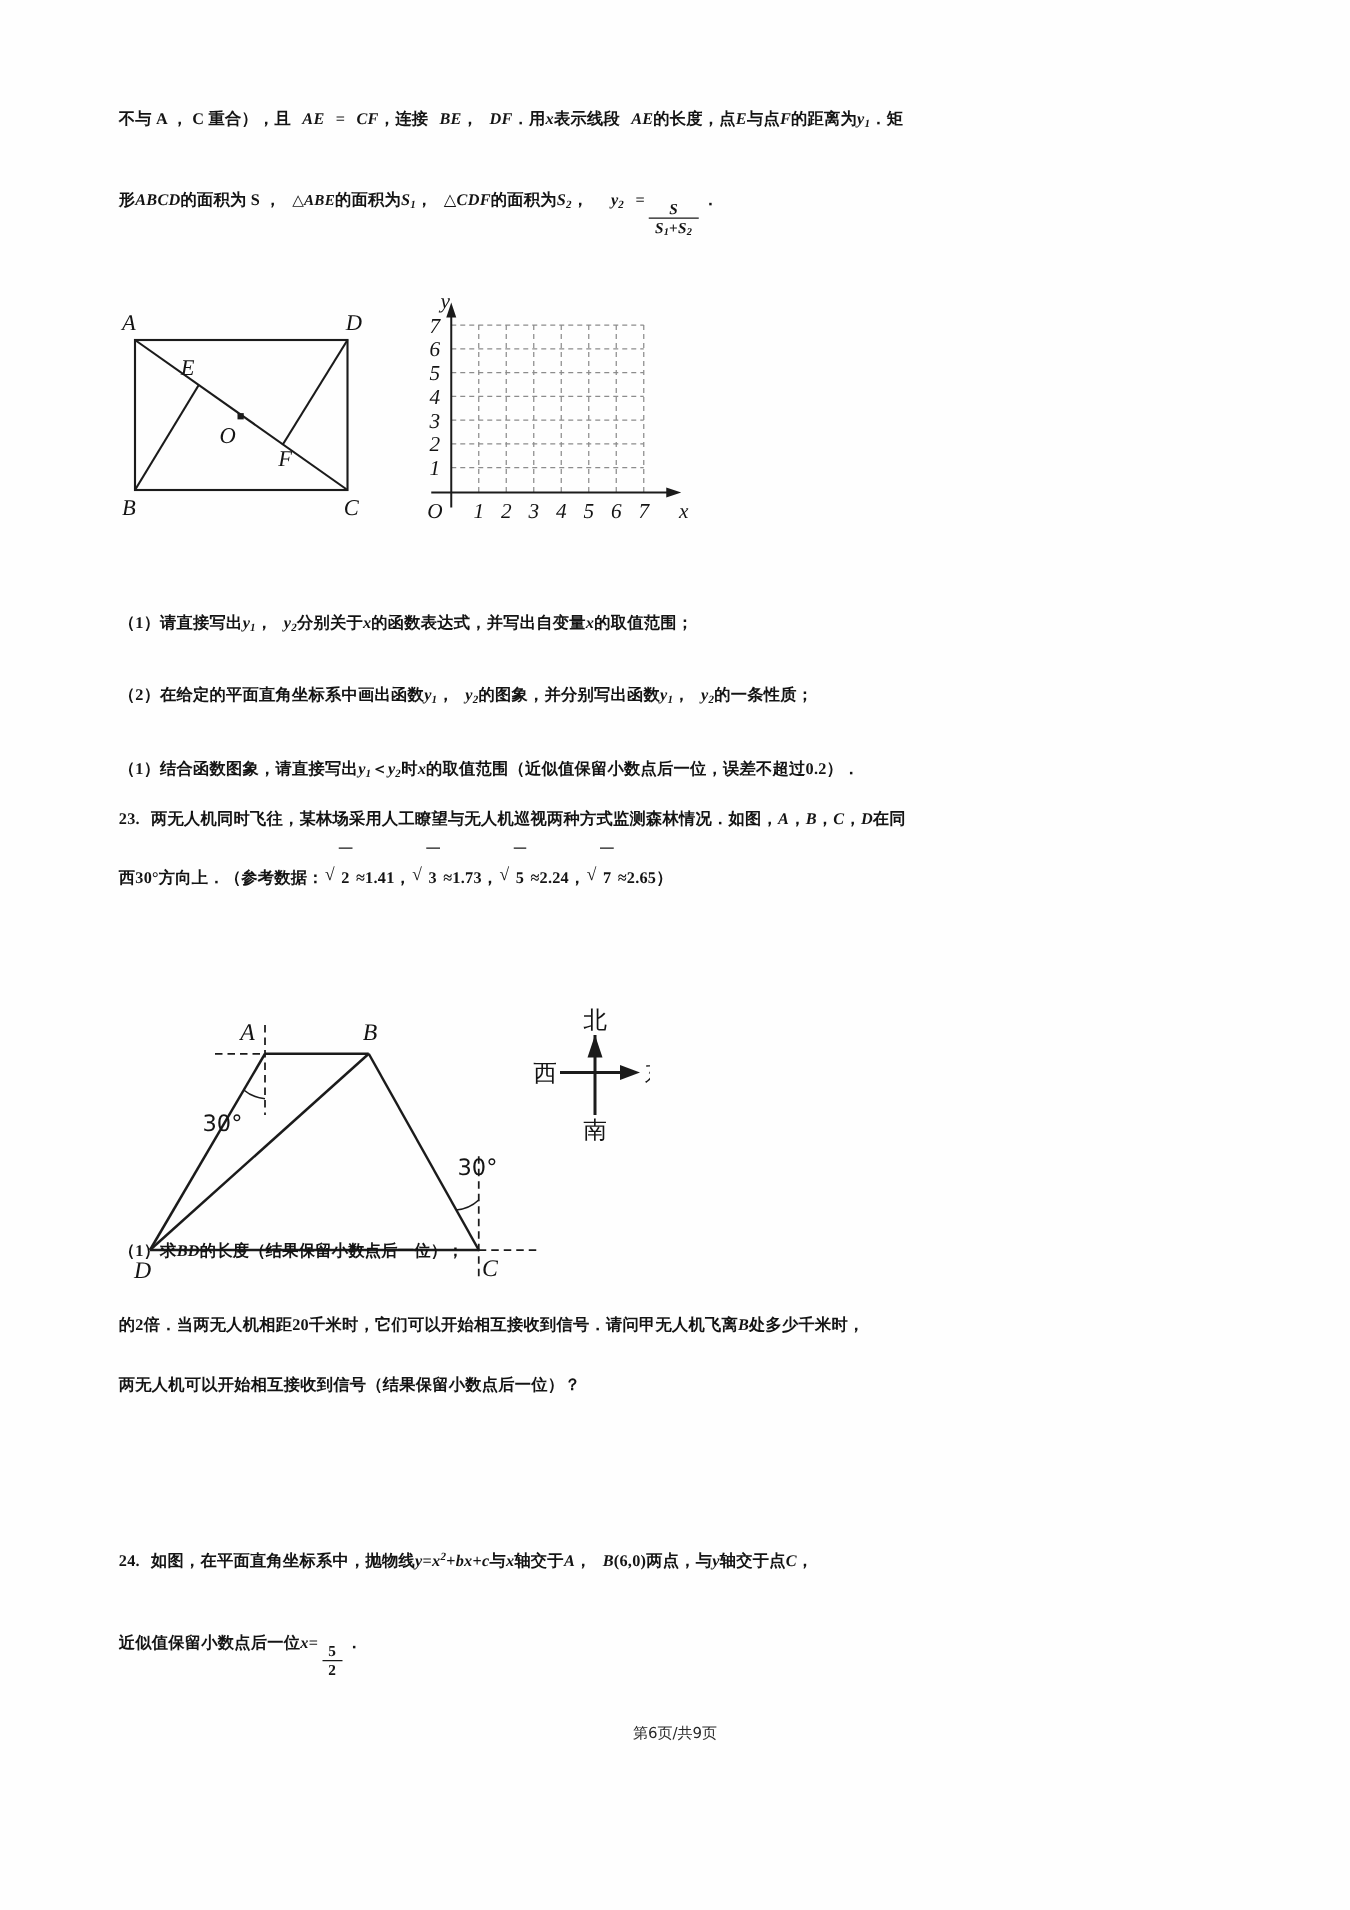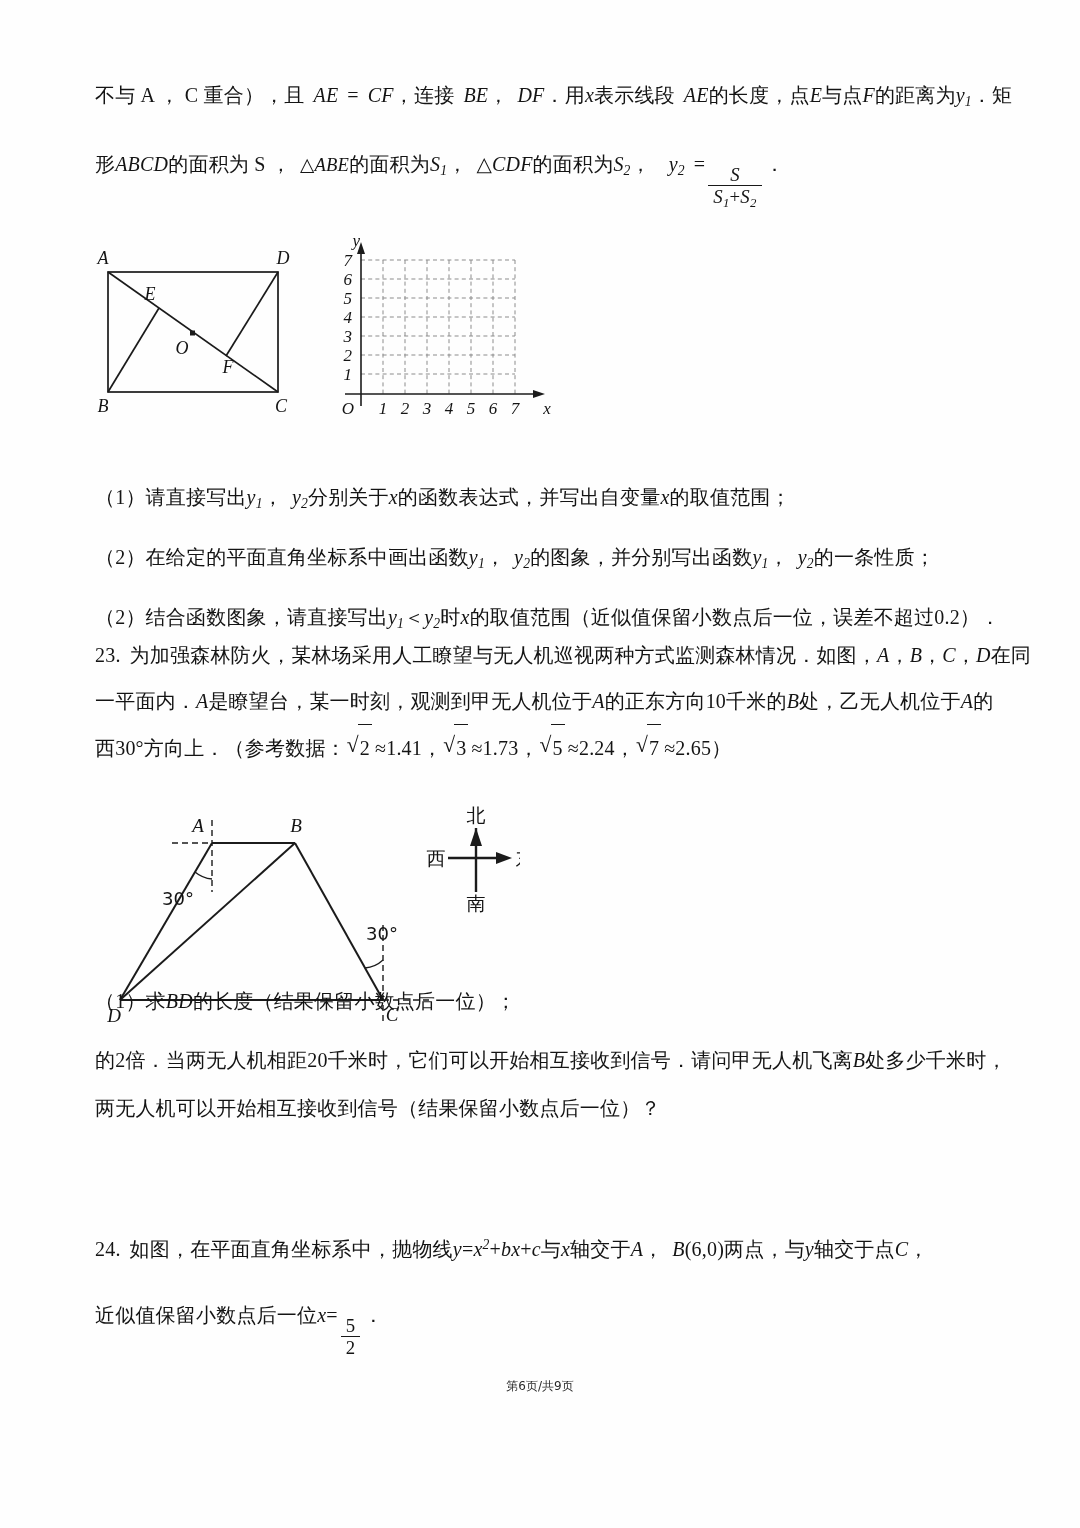--- a/index.html
+++ b/index.html
@@ -24,25 +24,26 @@
   }
   .content {
     position: absolute;
     left: 95px;
     top: 72px;
     width: 895px;
   }
 
   
   .para {
-    font-size: 20px;
+    font-size: 13px;
     line-height: 46px;
     color: #141414;
     letter-spacing: 0.2px;
     text-align: justify;
+    font-weight: bold;
   }
   .line { display: block; white-space: nowrap; }
 
   i.m, .mi {
     font-style: italic;
     font-family: "Liberation Serif", "DejaVu Serif", serif;
   }
   .up { font-style: normal; }
 
   sub {
@@ -216,29 +217,28 @@
   </div>
 
   <div class="content" style="top:470px;">
     <div class="para" style="line-height:55px;">
       <span class="line"><span>（1）请直接写出</span><i class="m">y</i><sub>1</sub><span>，</span><span class="spx"></span><i class="m">y</i><sub>2</sub><span>分别关于</span><i class="m">x</i><span>的函数表达式，并写出自变量</span><i class="m">x</i><span>的取值范围；</span></span>
     </div>
     <div class="para" style="line-height:37px;margin-top:8px;">
       <span class="line"><span>（2）在给定的平面直角坐标系中画出函数</span><i class="m">y</i><sub>1</sub><span>，</span><span class="spx"></span><i class="m">y</i><sub>2</sub><span>的图象，并分别写出函数</span><i class="m">y</i><sub>1</sub><span>，</span><span class="spx"></span><i class="m">y</i><sub>2</sub><span>的一条性质；</span></span>
     </div>
     <div class="para" style="line-height:55px;margin-top:8px;">
-      <span class="line"><span>（2）结合函数图象，请直接写出</span><i class="m">y</i><sub>1</sub><span>＜</span><i class="m">y</i><sub>2</sub><span>时</span><i class="m">x</i><span>的取值范围（近似值保留小数点后一位，误差不超过</span><span class="up">0.2</span><span>）．</span></span>
+      <span class="line"><span>（1）结合函数图象，请直接写出</span><i class="m">y</i><sub>1</sub><span>＜</span><i class="m">y</i><sub>2</sub><span>时</span><i class="m">x</i><span>的取值范围（近似值保留小数点后一位，误差不超过</span><span class="up">0.2</span><span>）．</span></span>
     </div>
   </div>
 
   <div class="content" style="top:632px;">
     <div class="para">
-      <span class="line"><span>23.</span><span class="spx"></span><span>为加强森林防火，某林场采用人工瞭望与无人机巡视两种方式监测森林情况．如图，</span><i class="m">A</i><span>，</span><i class="m">B</i><span>，</span><i class="m">C</i><span>，</span><i class="m">D</i><span>在同</span></span>
-
-      <span class="line"><span>一平面内．</span><i class="m">A</i><span>是瞭望台，某一时刻，观测到甲无人机位于</span><i class="m">A</i><span>的正东方向</span><span class="up">10</span><span>千米的</span><i class="m">B</i><span>处，乙无人机位于</span><i class="m">A</i><span>的</span></span>
+      <span class="line"><span>23.</span><span class="spx"></span><span>两无人机同时飞往，某林场采用人工瞭望与无人机巡视两种方式监测森林情况．如图，</span><i class="m">A</i><span>，</span><i class="m">B</i><span>，</span><i class="m">C</i><span>，</span><i class="m">D</i><span>在同</span></span>
+
 
 
       <span class="line"><span>西</span><span class="up">30°</span><span>方向上．（参考数据：</span><span class="sqrt"><span class="rad up">2</span></span><span class="up">≈1.41</span><span>，</span><span class="sqrt"><span class="rad up">3</span></span><span class="up">≈1.73</span><span>，</span><span class="sqrt"><span class="rad up">5</span></span><span class="up">≈2.24</span><span>，</span><span class="sqrt"><span class="rad up">7</span></span><span class="up">≈2.65</span><span>）</span></span>
     </div>
   </div>
 
   <div class="fig2">
     <svg width="420" height="232" viewBox="0 0 420 232">
 
       <g stroke="#1b1b1b" stroke-width="1.4" stroke-dasharray="6,4">

